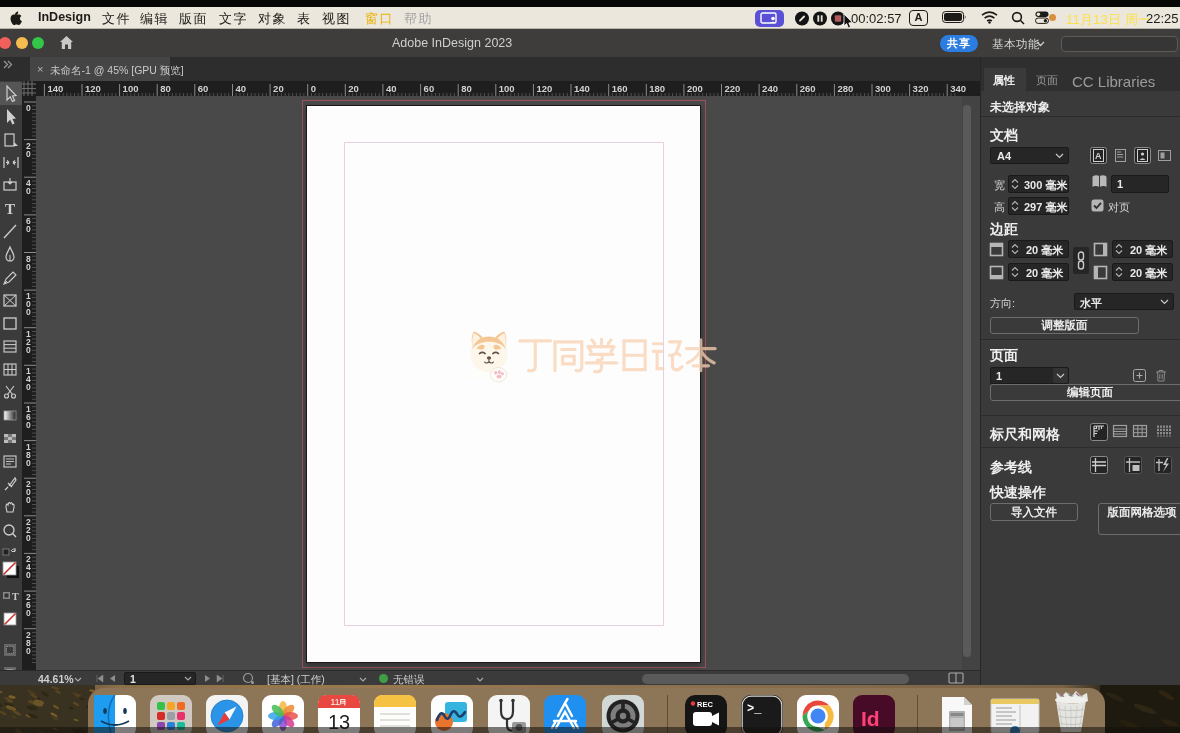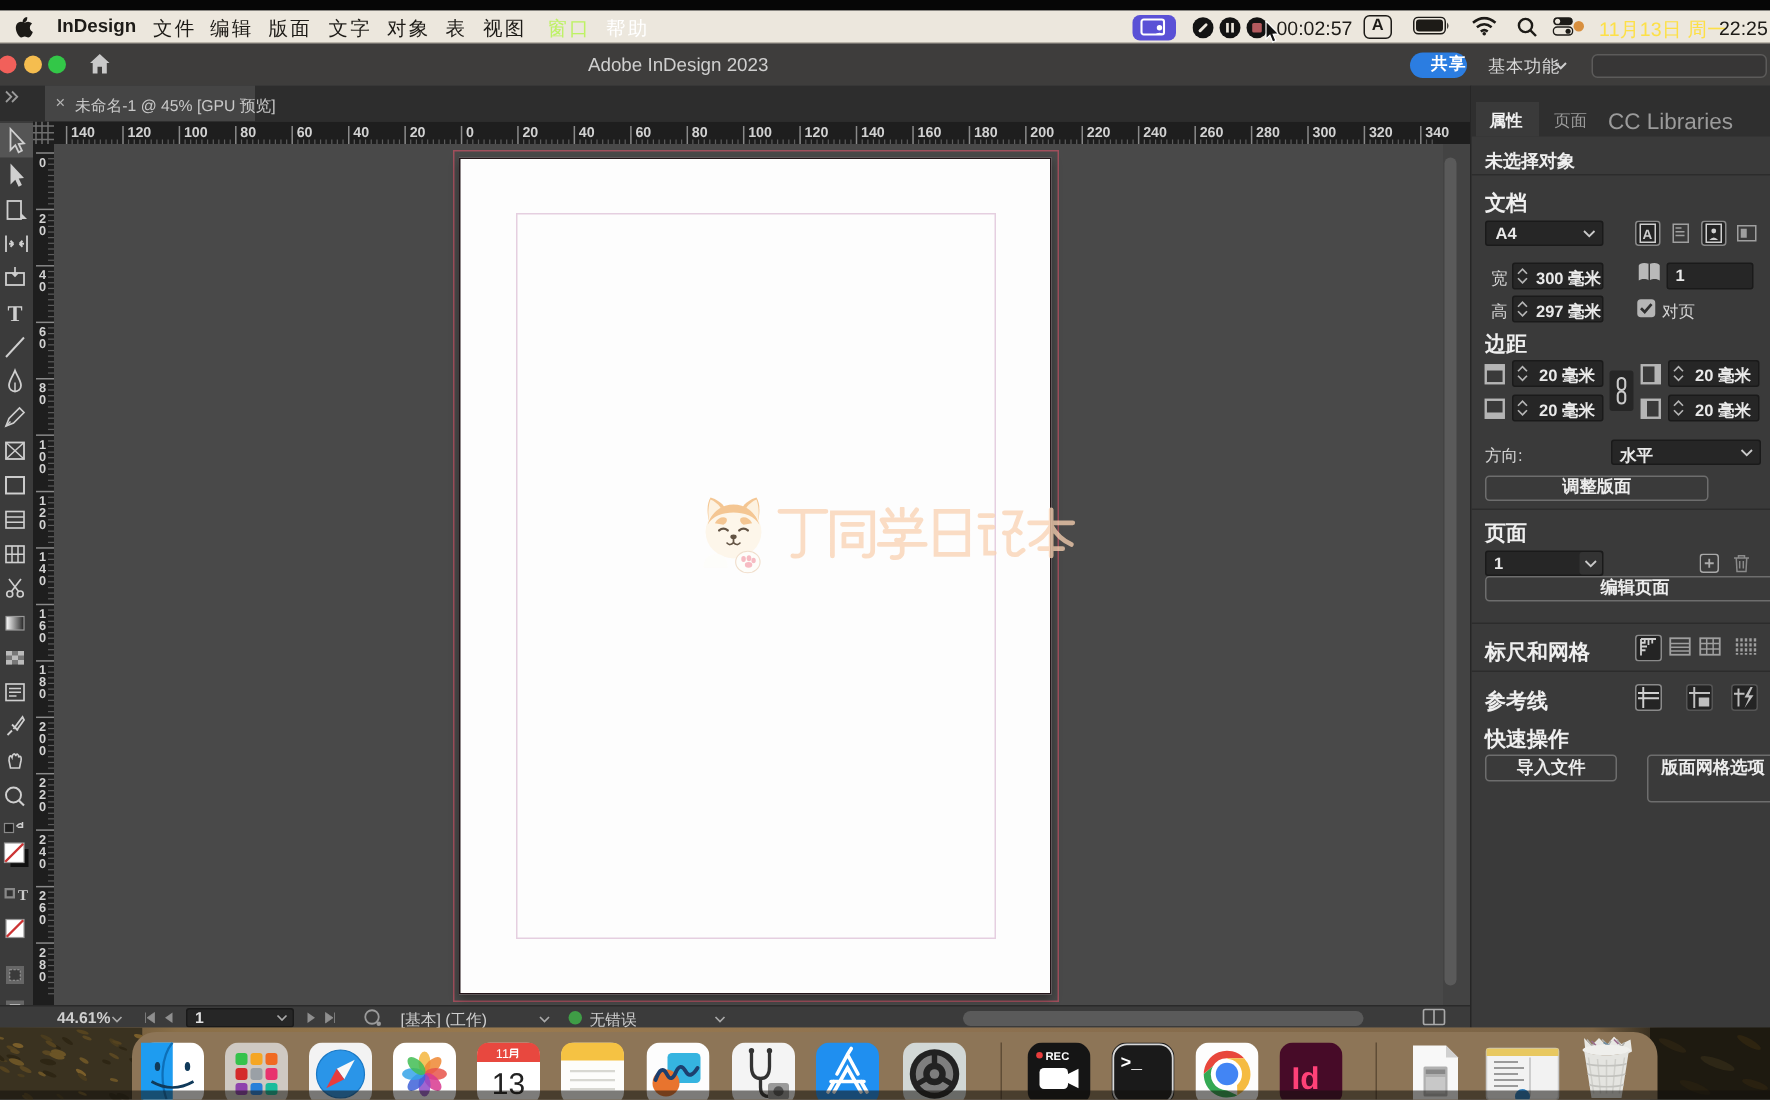--- a/index.html
+++ b/index.html
@@ -19,22 +19,22 @@
 <path d="M7.5 4.2c.8-1 .7-2.5.6-2.8-.9 0-1.9.6-2.4 1.3-.5.6-.8 1.6-.6 2.5.9.1 1.8-.4 2.4-1z M9.9 8.5c0-1.7 1.4-2.5 1.5-2.6-.8-1.2-2.1-1.3-2.5-1.4-1.1-.1-2.1.6-2.6.6-.5 0-1.4-.6-2.3-.6-1.2 0-2.3.7-2.9 1.7-1.2 2.1-.3 5.3.9 7 .6.9 1.3 1.8 2.2 1.8.9 0 1.2-.6 2.3-.6 1.1 0 1.4.6 2.3.6.9 0 1.6-.9 2.1-1.7.7-1 .9-1.9 1-2-.1-.1-1.9-.8-2-2.8z" fill="#1c1a16"></path>
   </svg>
 <div class="abs" style="left:38px;top:10px;font-weight:bold;font-size:12.5px;color:#1d1b17">InDesign</div>
 <div class="abs" style="left:102px;top:10px;font-size:13px;color:#1d1b17;letter-spacing:1.5px">文件</div>
 <div class="abs" style="left:140px;top:10px;font-size:13px;color:#1d1b17;letter-spacing:1.5px">编辑</div>
 <div class="abs" style="left:179px;top:10px;font-size:13px;color:#1d1b17;letter-spacing:1.5px">版面</div>
 <div class="abs" style="left:219px;top:10px;font-size:13px;color:#1d1b17;letter-spacing:1.5px">文字</div>
 <div class="abs" style="left:258px;top:10px;font-size:13px;color:#1d1b17;letter-spacing:1.5px">对象</div>
 <div class="abs" style="left:297px;top:10px;font-size:13px;color:#1d1b17;letter-spacing:1.5px">表</div>
 <div class="abs" style="left:322px;top:10px;font-size:13px;color:#1d1b17;letter-spacing:1.5px">视图</div>
-<div class="abs" style="left:365px;top:10px;font-size:13px;color:#bef264;letter-spacing:1.5px">窗口</div>
-<div class="abs" style="left:404px;top:10px;font-size:13px;color:#ffffff;letter-spacing:1.5px">帮助</div>
+<div class="abs" style="left:365px;top:10px;font-size:13px;color:#eab308;letter-spacing:1.5px">窗口</div>
+<div class="abs" style="left:404px;top:10px;font-size:13px;color:#a3a3a3;letter-spacing:1.5px">帮助</div>
 <div class="abs" style="left:755px;top:10px;width:29px;height:17px;background:#5a51d6;border-radius:5px"></div>
 <svg class="abs" style="left:760px;top:12px" width="19" height="13" viewBox="0 0 19 13">
 <rect x="1" y="1" width="15" height="10" rx="1.5" fill="none" stroke="#fff" stroke-width="1.4"></rect>
 <circle cx="13" cy="6.5" r="1.8" fill="#fff"></circle>
     <path d="M9.8 11 Q13 8.6 16.2 11z" fill="#fff"></path>
   </svg>
 <svg class="abs" style="left:795px;top:11px" width="54" height="15" viewBox="0 0 54 15">
 <circle cx="7" cy="7.5" r="7" fill="#131313"></circle>
     <rect x="3.2" y="6.6" width="7.6" height="1.9" rx="0.9" fill="#ece7dd" transform="rotate(-45 7 7.5)"></rect>
 <circle cx="25" cy="7.5" r="7" fill="#131313"></circle>
@@ -73,21 +73,21 @@
 <div class="abs" style="left:1066px;top:11px;font-size:13px;color:#fde047;letter-spacing:0.2px">11月13日 周一</div>
 <div class="abs" style="left:1146px;top:11px;font-size:13px;color:#1d1b17">22:25</div>
 <div class="abs" style="left:0;top:29px;width:1180px;height:28px;background:#3e3d3c"></div>
 <div class="abs" style="left:-1px;top:37px;width:12px;height:12px;border-radius:50%;background:#f2605a"></div>
 <div class="abs" style="left:15.5px;top:37px;width:12px;height:12px;border-radius:50%;background:#f5bd4f"></div>
 <div class="abs" style="left:32px;top:37px;width:12px;height:12px;border-radius:50%;background:#33c748"></div>
 <svg class="abs" style="left:59px;top:35px" width="15" height="15" viewBox="0 0 15 15">
 <path d="M7.5 1 L14 7 L12.2 7 L12.2 14 L9 14 L9 9.5 L6 9.5 L6 14 L2.8 14 L2.8 7 L1 7 Z" fill="#c9c9c9"></path>
   </svg>
 <div class="abs" style="left:392px;top:36px;font-size:12.5px;color:#cfcfcf">Adobe InDesign 2023</div>
-<div class="abs" style="left:940px;top:35px;width:38px;height:17px;background:#2b7de1;border-radius:9px;color:#fff;font-size:11px;font-weight:bold;text-align:right;line-height:17px;letter-spacing:1px">共享</div>
+<div class="abs" style="left:940px;top:35px;width:38px;height:17px;background:#2b7de1;border-radius:9px;color:#fff;font-size:11px;font-weight:bold;text-align:center;line-height:17px;letter-spacing:1px">共享</div>
 <div class="abs" style="left:992px;top:37px;font-size:11.5px;color:#d8d8d8;letter-spacing:0.5px">基本功能</div>
 <svg class="abs" style="left:1036px;top:41px" width="9" height="6" viewBox="0 0 9 6">
     <path d="M1 1 L4.5 4.5 L8 1" fill="none" stroke="#cfcfcf" stroke-width="1.3"></path>
   </svg>
 <div class="abs" style="left:1061px;top:36px;width:117px;height:16px;background:#373636;border:1px solid #5c5b5a;border-radius:4px"></div>
 <div class="abs" style="left:0;top:57px;width:980px;height:24px;background:#2d2d2d"></div>
 <svg class="abs" style="left:3px;top:60px" width="10" height="9" viewBox="0 0 10 9">
     <path d="M1 1 L4.5 4.5 L1 8 M5 1 L8.5 4.5 L5 8" fill="none" stroke="#9a9a9a" stroke-width="1.2"></path>
   </svg>
 <div class="abs" style="left:30px;top:57px;width:140px;height:24px;background:#454545"></div>

